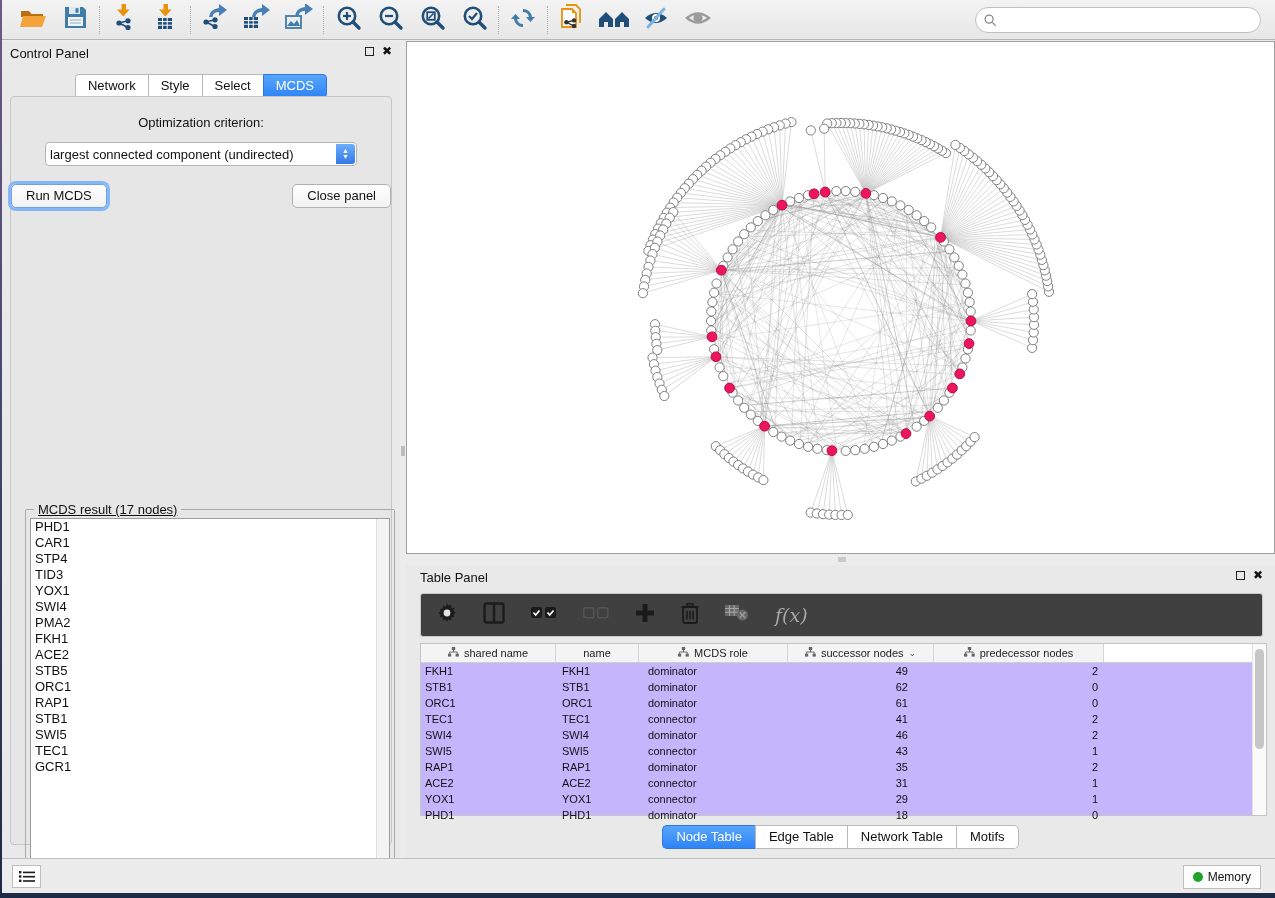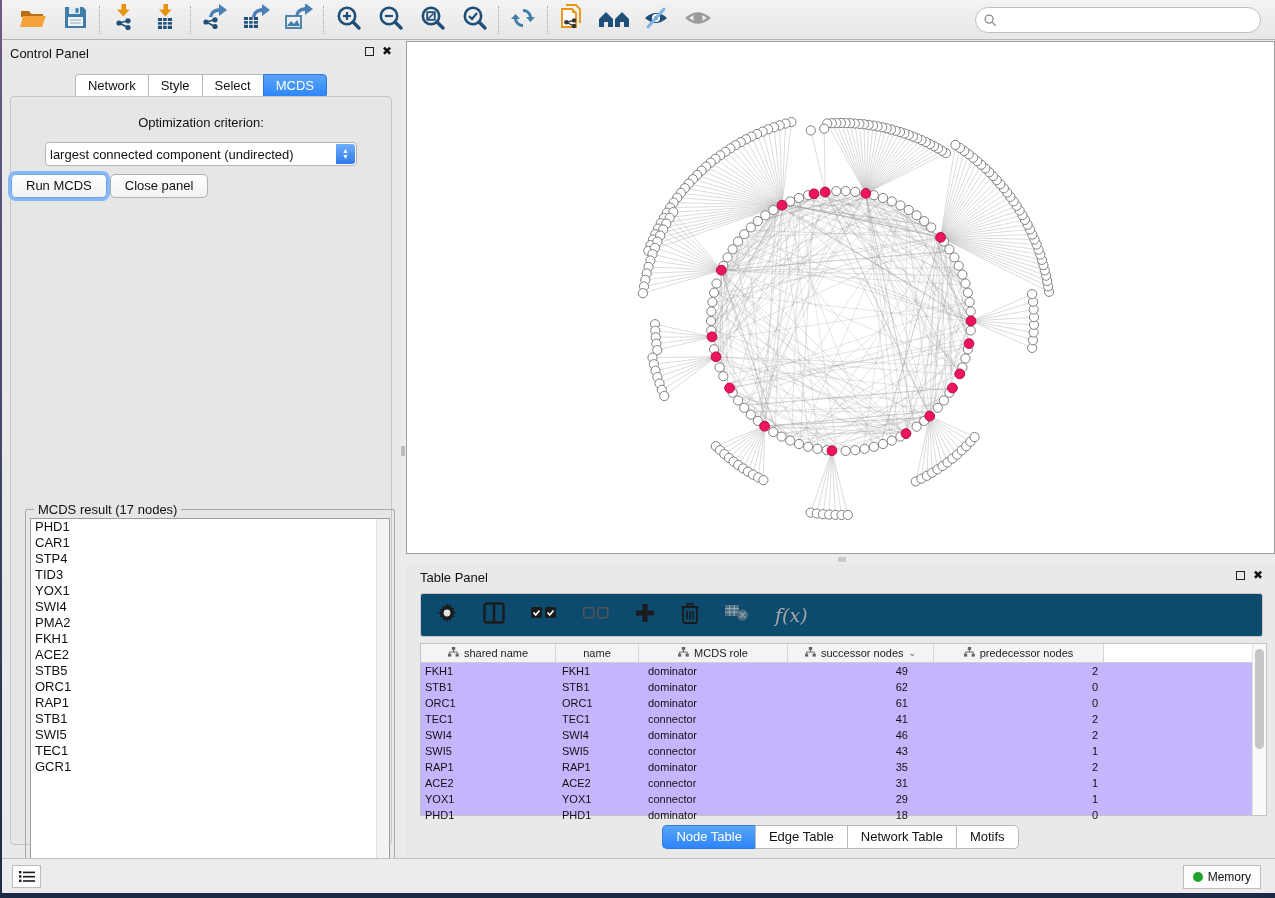--- a/index.html
+++ b/index.html
@@ -27,26 +27,26 @@
   .tabs-row { position:absolute; left:0; top:33px; width:100%; display:flex; justify-content:center; gap:0; }
   .tab { font-size:13px; padding:3px 12px 4px; background:#fff; border:1px solid #b9b9b9; border-right:none; color:#111; }
   .tab:first-child { border-radius:4px 0 0 4px; }
   .tab:last-child { border-radius:0 4px 4px 0; border-right:1px solid #b9b9b9; }
   .tab.selected { background:linear-gradient(#59a5fd,#2e84f7); color:#fff; border-color:#2e78e0; }
 
   .cp-content { position:absolute; left:8px; top:55px; width:382px; height:749px; background:#e6e6e6; border:1px solid #c6c6c6; border-radius:4px; }
   .opt-label { text-align:center; margin-top:18px; font-size:13px; color:#111; }
   .select-box { position:relative; margin:12px auto 0; width:312px; height:24px; background:#fff; border:1px solid #b5b5b5; border-radius:4px; display:flex; align-items:center; font-size:13px; padding-left:4px; color:#111; }
   .select-stepper { position:absolute; right:1px; top:1px; bottom:1px; width:19px; background:linear-gradient(#6eaefc,#3079e8); border-radius:0 3px 3px 0; display:flex; flex-direction:column; align-items:center; justify-content:center; color:#fff; font-size:7px; line-height:6px; }
-  .btn-row { display:flex; justify-content:flex-start; gap:3px; margin-top:8px; }
+  .btn-row { display:flex; justify-content:space-between; gap:13px; margin-top:18px; }
   .mac-btn { font-size:13px; color:#111; background:linear-gradient(#ffffff,#f2f2f2); border:1px solid #b0b0b0; border-radius:5px; padding:3px 14px 4px; }
   .mac-btn.focused { box-shadow:0 0 0 3px #86b8f7; border-color:#6ea3e8; }
 
   .mcds-fieldset { position:absolute; left:14px; top:412px; width:370px; height:371px; border:1px solid #a9a9a9; border-radius:2px; }
-  .mcds-legend { position:absolute; left:8px; top:-8px; background:#e6e6e6; padding:0 4px; font-size:13px; color:#111; }
+  .mcds-legend { position:absolute; left:8px; top:-8px; background:#e6e6e6; padding:0 4px; font-size:13px; color:#111;text-decoration:underline; }
   .mcds-list { position:absolute; left:4px; top:8px; right:4px; bottom:4px; background:#fff; border:1px solid #9c9c9c; overflow:hidden; }
   .mcds-scroll { position:absolute; right:0; top:0; bottom:0; width:13px; background:#f4f4f4; border-left:1px solid #e0e0e0; }
   .mcds-item { font-size:13px; color:#111; line-height:16px; padding-left:4px; }
 
   
   .net-window { position:absolute; left:404px; top:41px; width:869px; height:513px; background:#fff; border:1px solid #9f9fa0; }
   .net-titlebar { position:relative; height:22px; background:linear-gradient(#ededed,#d8d8d8); border-bottom:1px solid #b3b3b3; }
   .traffic { position:absolute; left:11px; top:5px; display:flex; gap:8px; }
   .light { width:12px; height:12px; border-radius:50%; }
   .light.red { background:#fc5b57; border:1px solid #e2443f; }
@@ -56,21 +56,21 @@
   .net-canvas { position:absolute; left:0; top:22px; right:0; bottom:0; background:#fff; overflow:hidden; }
 
   
   .vsplit { position:absolute; left:398px; top:41px; width:6px; height:817px; background:#ececec; }
   .vsplit .grip { position:absolute; left:1px; top:405px; width:4px; height:10px; background:#bdbdbd; }
   .hsplit { position:absolute; left:404px; top:554px; width:869px; height:11px; background:#ececec; }
   .hsplit .grip { position:absolute; left:432px; top:3px; width:8px; height:5px; background:#c9c9c9; }
 
   
   .table-panel { position:absolute; left:404px; top:565px; width:869px; height:293px; background:#e9e9e9; }
-  .tp-toolbar { position:absolute; left:14px; top:28px; right:12px; height:44px; background:#0c4a6e; border:1px solid #c9c9c9; border-radius:3px; display:flex; align-items:center; padding-left:16px; gap:26px; }
+  .tp-toolbar { position:absolute; left:14px; top:28px; right:12px; height:44px; background:#404040; border:1px solid #c9c9c9; border-radius:3px; display:flex; align-items:center; padding-left:16px; gap:26px; }
   .tp-icon { display:flex; align-items:center; justify-content:center; color:#1b1b1b; }
   .tp-icon.disabled { color:#a8a8a8; }
   .fx { font-family:"DejaVu Serif","Liberation Serif",serif; font-style:italic; font-size:19px; }
 
   .grid-wrap { position:absolute; left:14px; top:78px; right:8px; bottom:42px; background:#c4b5fd; border:1px solid #c4c4c4; }
   .grid-header { display:flex; height:19px; background:#f4f4f4; border-bottom:1px solid #cfcfcf; }
   .gh-cell { display:flex; align-items:center; justify-content:center; gap:5px; font-size:11px; color:#222; border-right:1px solid #d6d6d6; position:relative; }
   .gh-sort { font-size:9px; color:#555; }
   .grid-body { position:relative; }
   .grid-row { display:flex; height:16px; }

